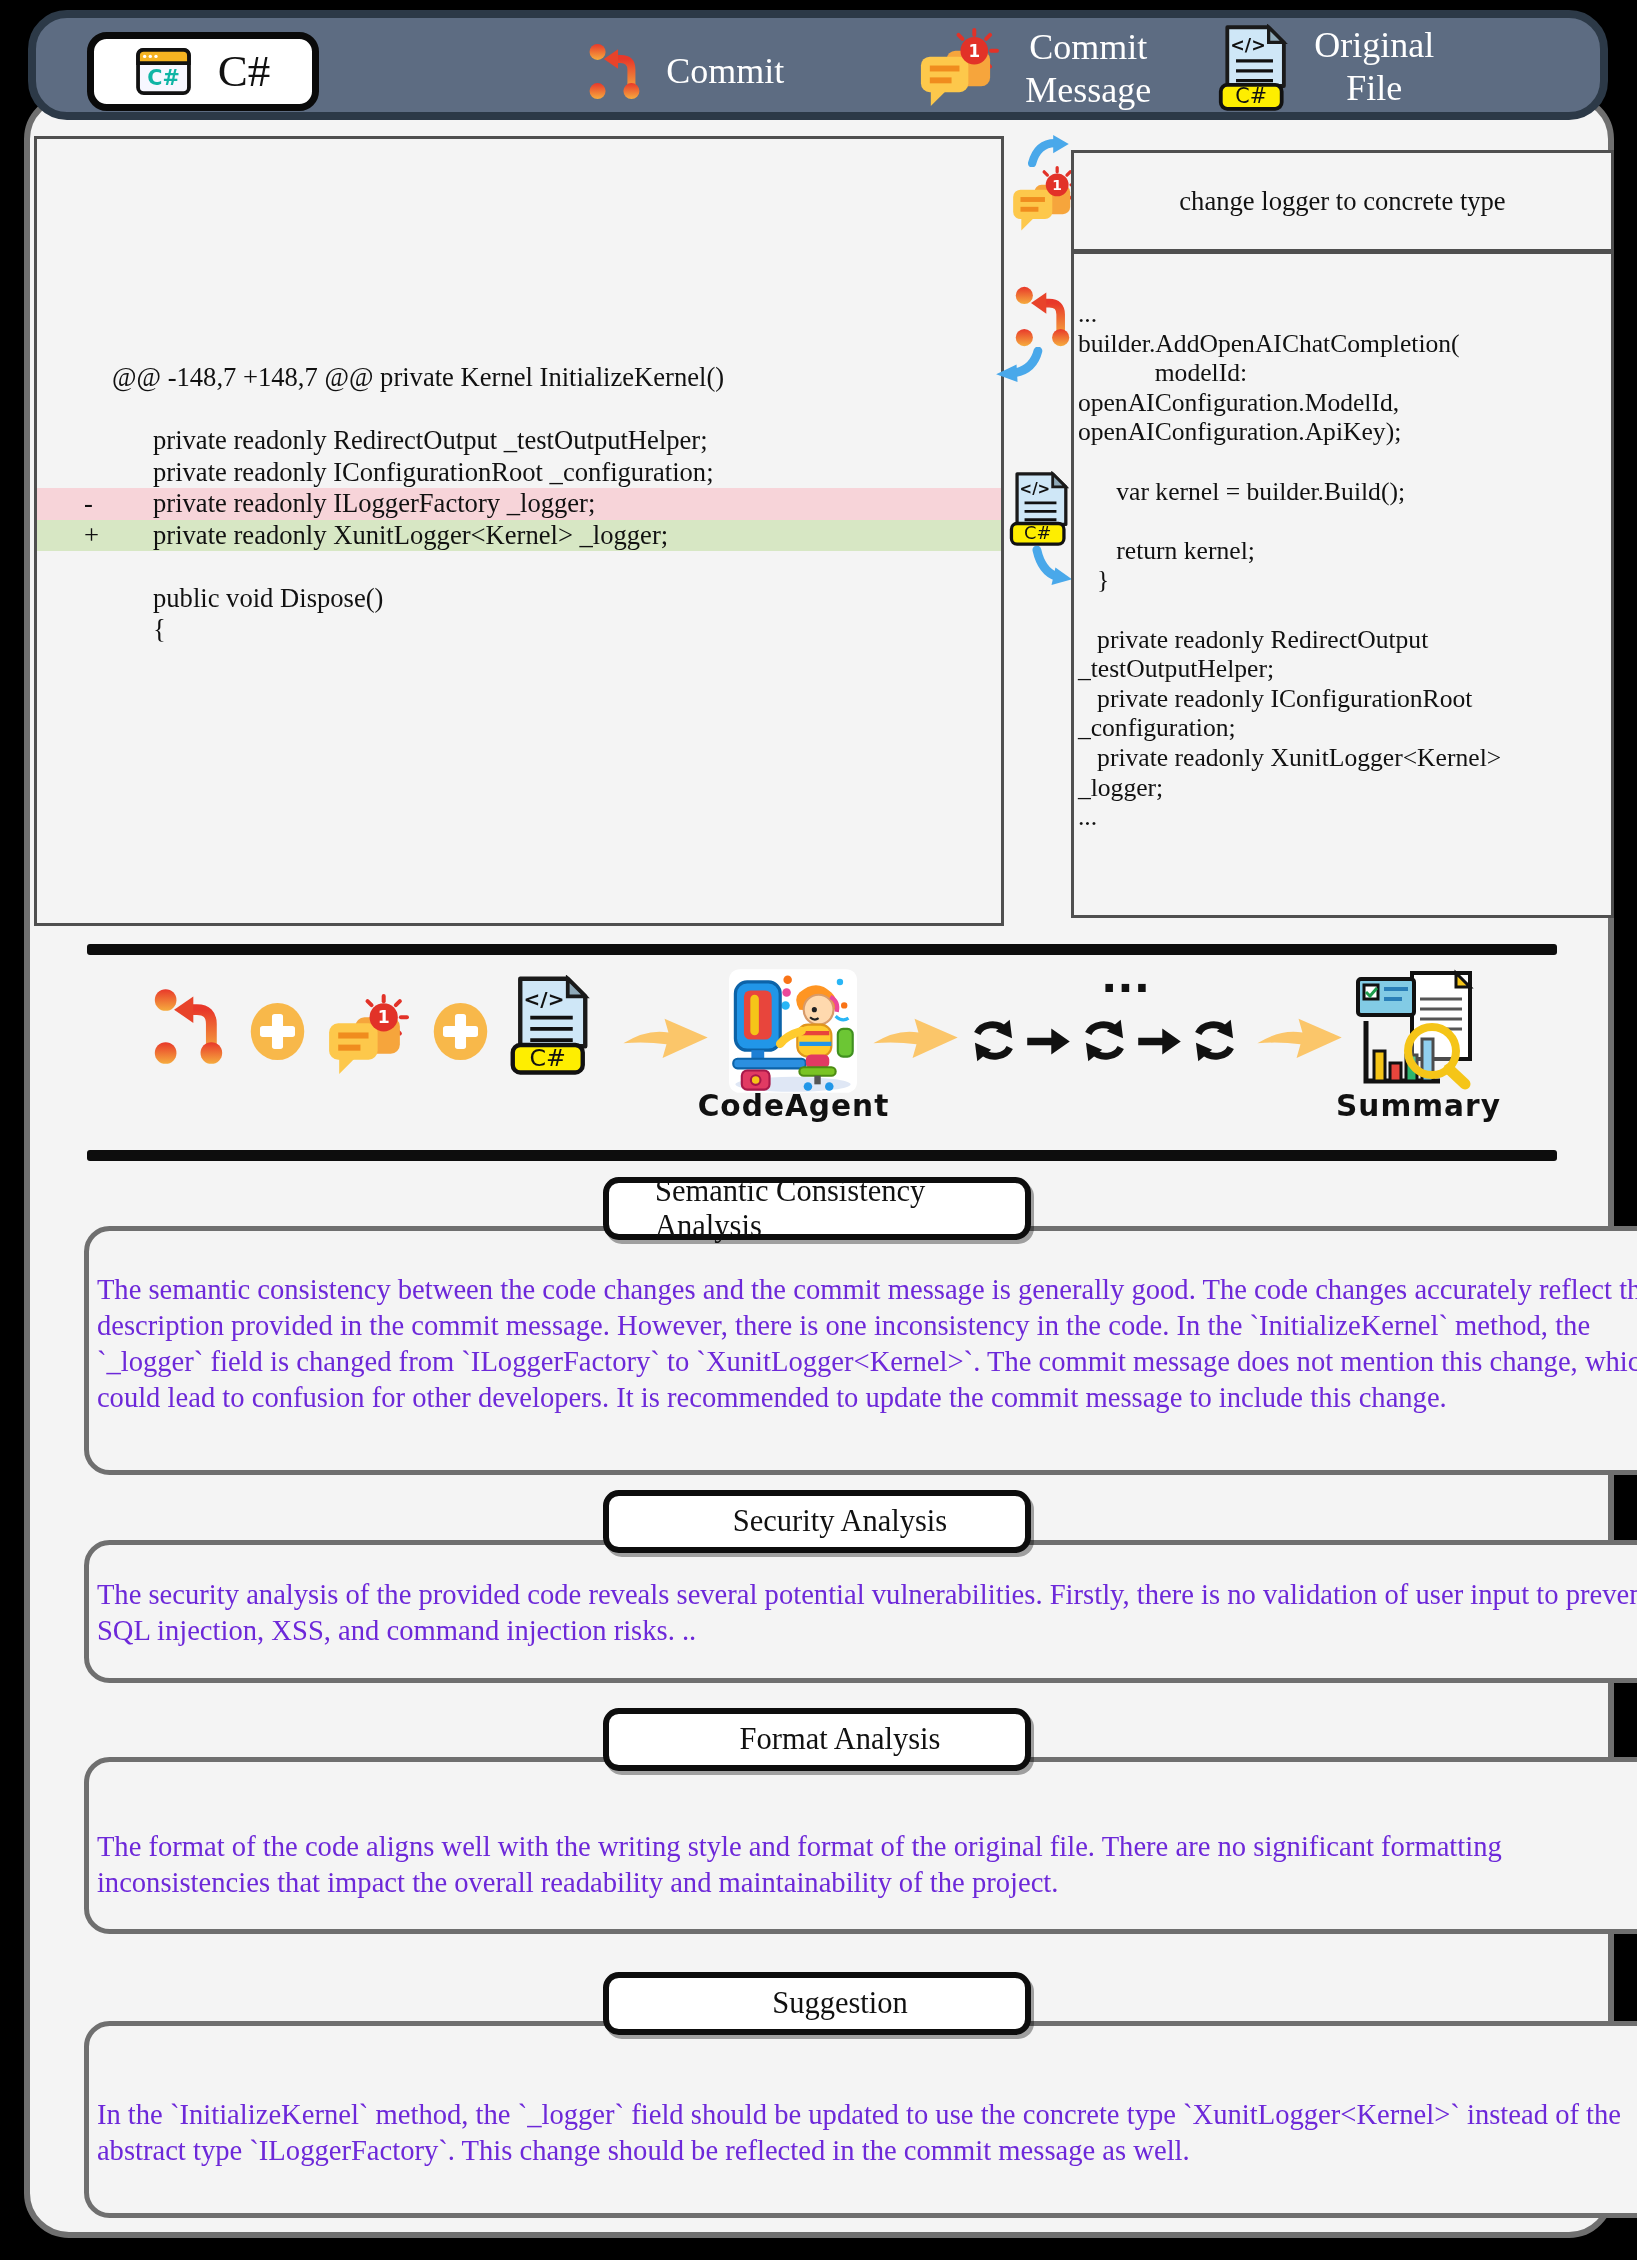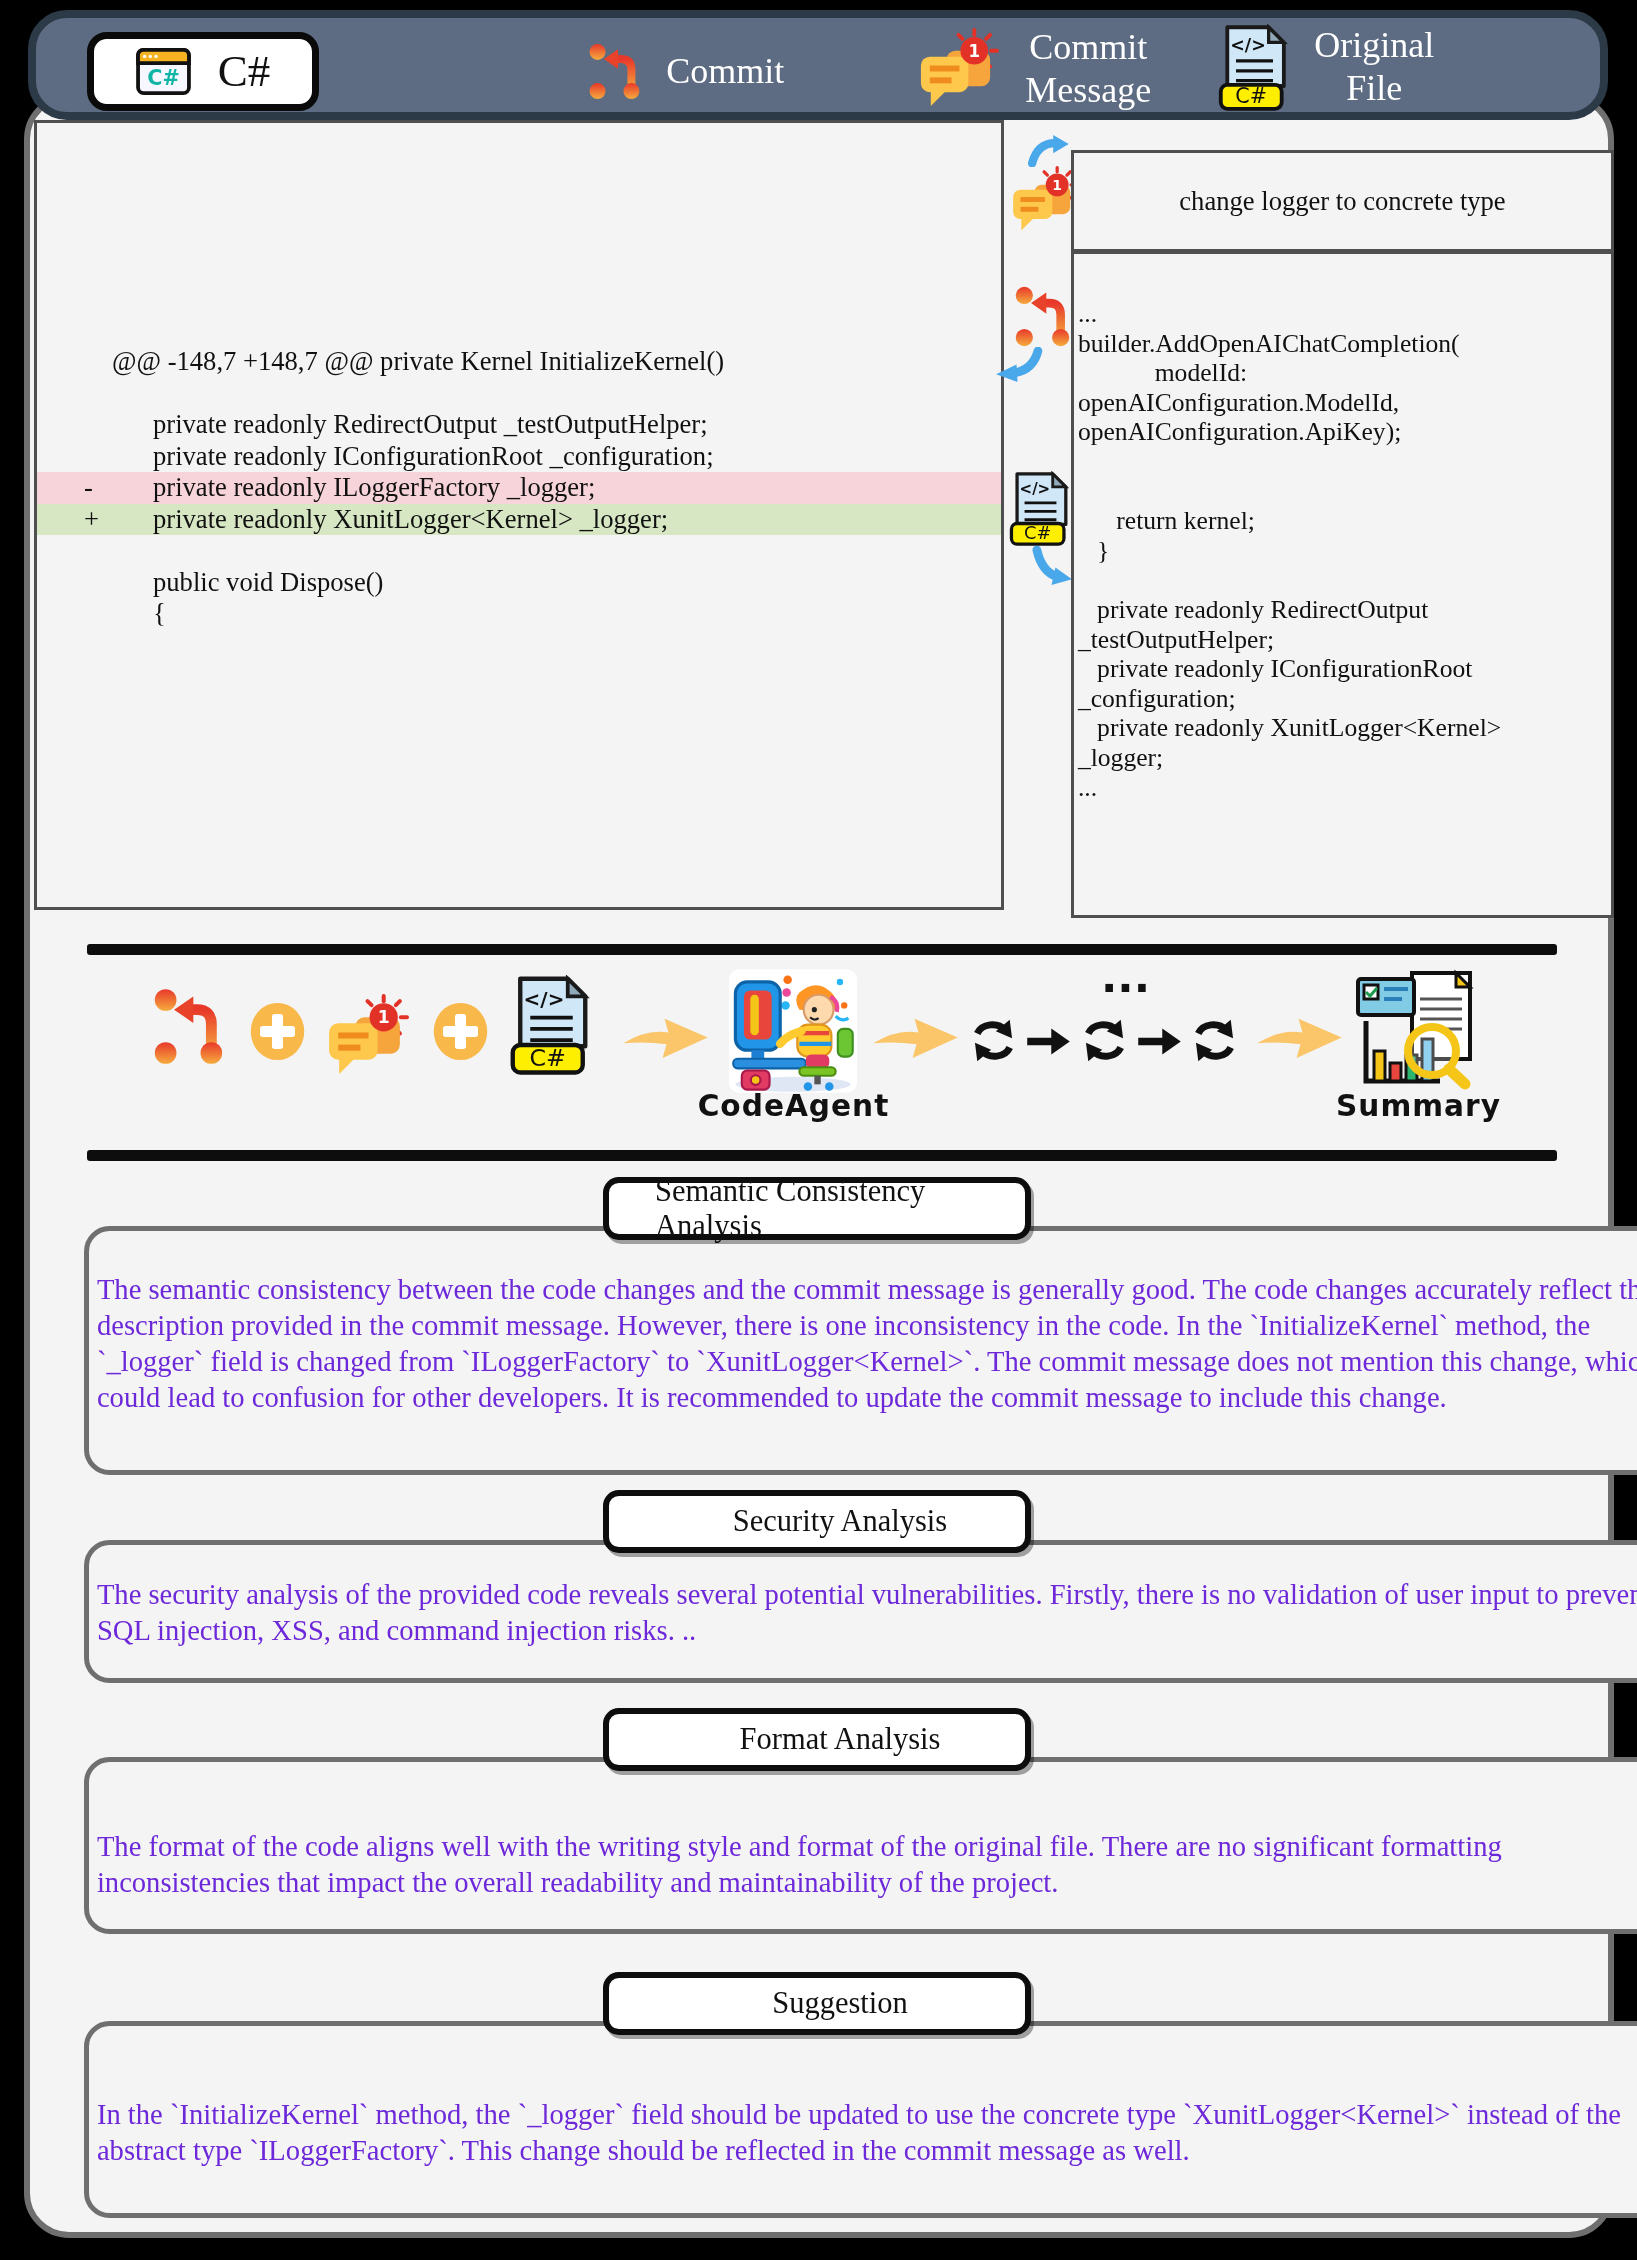--- a/index.html
+++ b/index.html
@@ -16,21 +16,21 @@
   .chip{position:absolute;left:51px;top:13.8px;width:232px;height:79px;box-sizing:border-box;
         background:#fff;border:7.9px solid #0a0a0a;border-radius:19.7px;display:flex;align-items:center;
         justify-content:center;gap:25.6px;}
   .chip .lang{font-size:45px;color:#111;}
   .hlabel{color:#fff;font-size:36px;line-height:43px;}
   .hgroup{position:absolute;display:flex;align-items:center;gap:23.6px;}
   .hlines{text-align:center;}
 
   
   .panel{position:absolute;box-sizing:border-box;border:3.9px solid #4f4f4f;background:#f4f4f4;}
-  .diff-panel{left:34px;top:120px;width:970px;height:790px;}
+  .diff-panel{left:34px;top:136px;width:970px;height:790px;}
   .diff-code{position:absolute;left:0;top:223px;width:100%;}
   .drow{position:relative;height:31.5px;line-height:31.5px;font-size:26.6px;}
   .drow .dprefix{position:absolute;left:47px;}
   .drow .dtext{display:block;padding-left:116px;white-space:pre;}
   .drow.hunk .dtext{padding-left:75px;}
   .drow.removed{background:#f7d4d9;}
   .drow.added{background:#d7e7c4;}
 
   .commit-box{left:1071px;top:150px;width:543px;height:102px;display:flex;align-items:center;
               justify-content:center;font-size:26.6px;}
@@ -234,20 +234,21 @@
 <div class="panel commit-box">
   <span>change logger to concrete type</span>
 </div>
 <div class="panel file-box">
     <div class="fline">...</div>
     <div class="fline">builder.AddOpenAIChatCompletion(</div>
     <div class="fline">            modelId:</div>
     <div class="fline">openAIConfiguration.ModelId,</div>
     <div class="fline">openAIConfiguration.ApiKey);</div>
     <div class="fline"></div>
+    <div class="fline">      var kernel = builder.Build();</div>
     <div class="fline"></div>
     <div class="fline">      return kernel;</div>
     <div class="fline">   }</div>
     <div class="fline"></div>
     <div class="fline">   private readonly RedirectOutput</div>
     <div class="fline">_testOutputHelper;</div>
     <div class="fline">   private readonly IConfigurationRoot</div>
     <div class="fline">_configuration;</div>
     <div class="fline">   private readonly XunitLogger&lt;Kernel&gt;</div>
     <div class="fline">_logger;</div>

